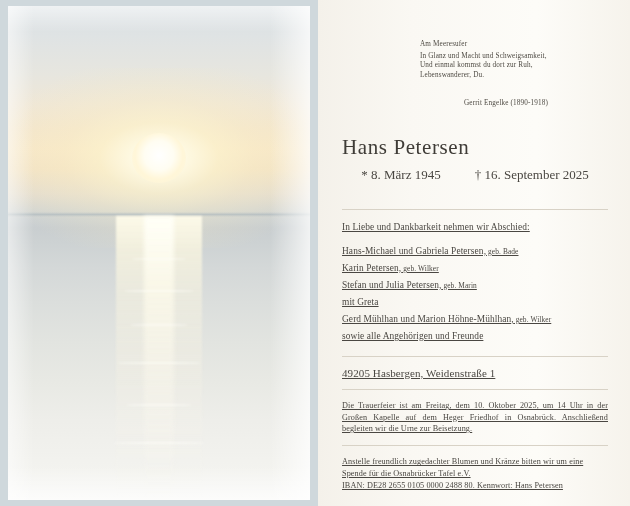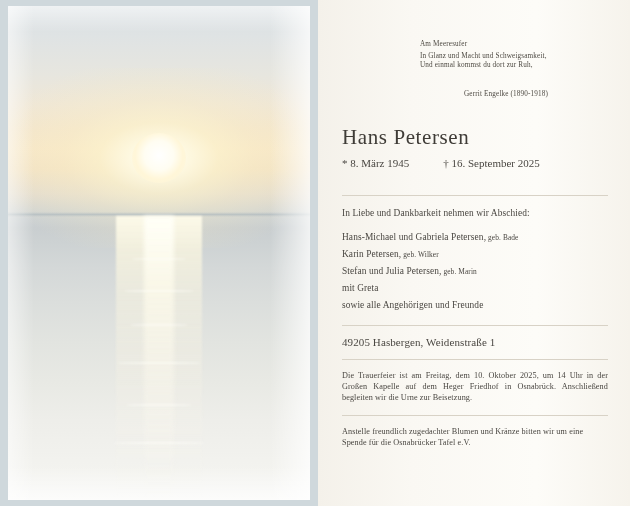--- a/index.html
+++ b/index.html
@@ -194,39 +194,41 @@
     margin-top: 26px;
     text-align: left;
     font-size: 21px;
     letter-spacing: 0.6px;
     color: #3f3c37;
     font-weight: 400;
   }
   .dates {
     margin-top: 7px;
     text-align: center;
-    font-size: 11px;
+    font-size: 13px;
     color: #4a4742;
     display: flex;
+    justify-content: center;
     gap: 34px;
   }
   .dates span { white-space: nowrap; }
 
   .rule {
     height: 1px;
     background: #d8d2c6;
     margin: 0;
   }
   .rule.top { margin-top: 26px; }
 
   .block {
     font-size: 9.4px;
     line-height: 12.6px;
     color: #4a4742;
     letter-spacing: 0.1px;
+    text-decoration: underline;
   }
   .intro { margin-top: 11px; }
   .mourners { margin-top: 11px; }
   .mourners .m-line {
     margin-bottom: 3.5px;
     white-space: nowrap;
   }
   .mourners .m-line .small {
     font-size: 7.4px;
   }
@@ -276,20 +278,21 @@
   </div>
 
   <div class="fold"></div>
 
   <div class="text-panel">
 
     <div class="poem">
       <div class="poem-title">Am Meeresufer</div>
       <div class="poem-line">In Glanz und Macht und Schweigsamkeit,</div>
       <div class="poem-line">Und einmal kommst du dort zur Ruh,</div>
+      <div class="poem-line">Lebenswanderer, Du.</div>
       <div class="poem-author">Gerrit Engelke (1890-1918)</div>
     </div>
 
     <div class="name">Hans Petersen</div>
 
     <div class="dates">
       <span>* 8. März 1945</span>
       <span>† 16. September 2025</span>
     </div>
 
@@ -304,32 +307,36 @@
       <div class="m-line">
         <span>Karin Petersen,</span><span class="small"> geb. Wilker</span>
       </div>
       <div class="m-line">
         <span>Stefan und Julia Petersen,</span><span class="small"> geb. Marin</span>
       </div>
       <div class="m-line">
         <span>mit Greta</span><span class="small"></span>
       </div>
       <div class="m-line">
+        <span>Gerd Mühlhan und Marion Höhne-Mühlhan,</span><span class="small"> geb. Wilker</span>
+      </div>
+      <div class="m-line">
         <span>sowie alle Angehörigen und Freunde</span><span class="small"></span>
       </div>
     </div>
 
     <div class="rule mid"></div>
 
     <div class="block address">49205 Hasbergen, Weidenstraße 1</div>
 
     <div class="rule mid2"></div>
 
     <div class="block service">Die Trauerfeier ist am Freitag, dem 10. Oktober 2025, um 14 Uhr in der Großen Kapelle auf dem Heger Friedhof in Osnabrück. Anschließend begleiten wir die Urne zur Beisetzung.</div>
 
     <div class="rule mid3"></div>
 
     <div class="block donation">
       <div>Anstelle freundlich zugedachter Blumen und Kränze bitten wir um eine Spende für die Osnabrücker Tafel e.V.</div>
+      <div class="iban">IBAN: DE28 2655 0105 0000 2488 80. Kennwort: Hans Petersen</div>
     </div>
 
   </div>
 </div>
 
 </body></html>

